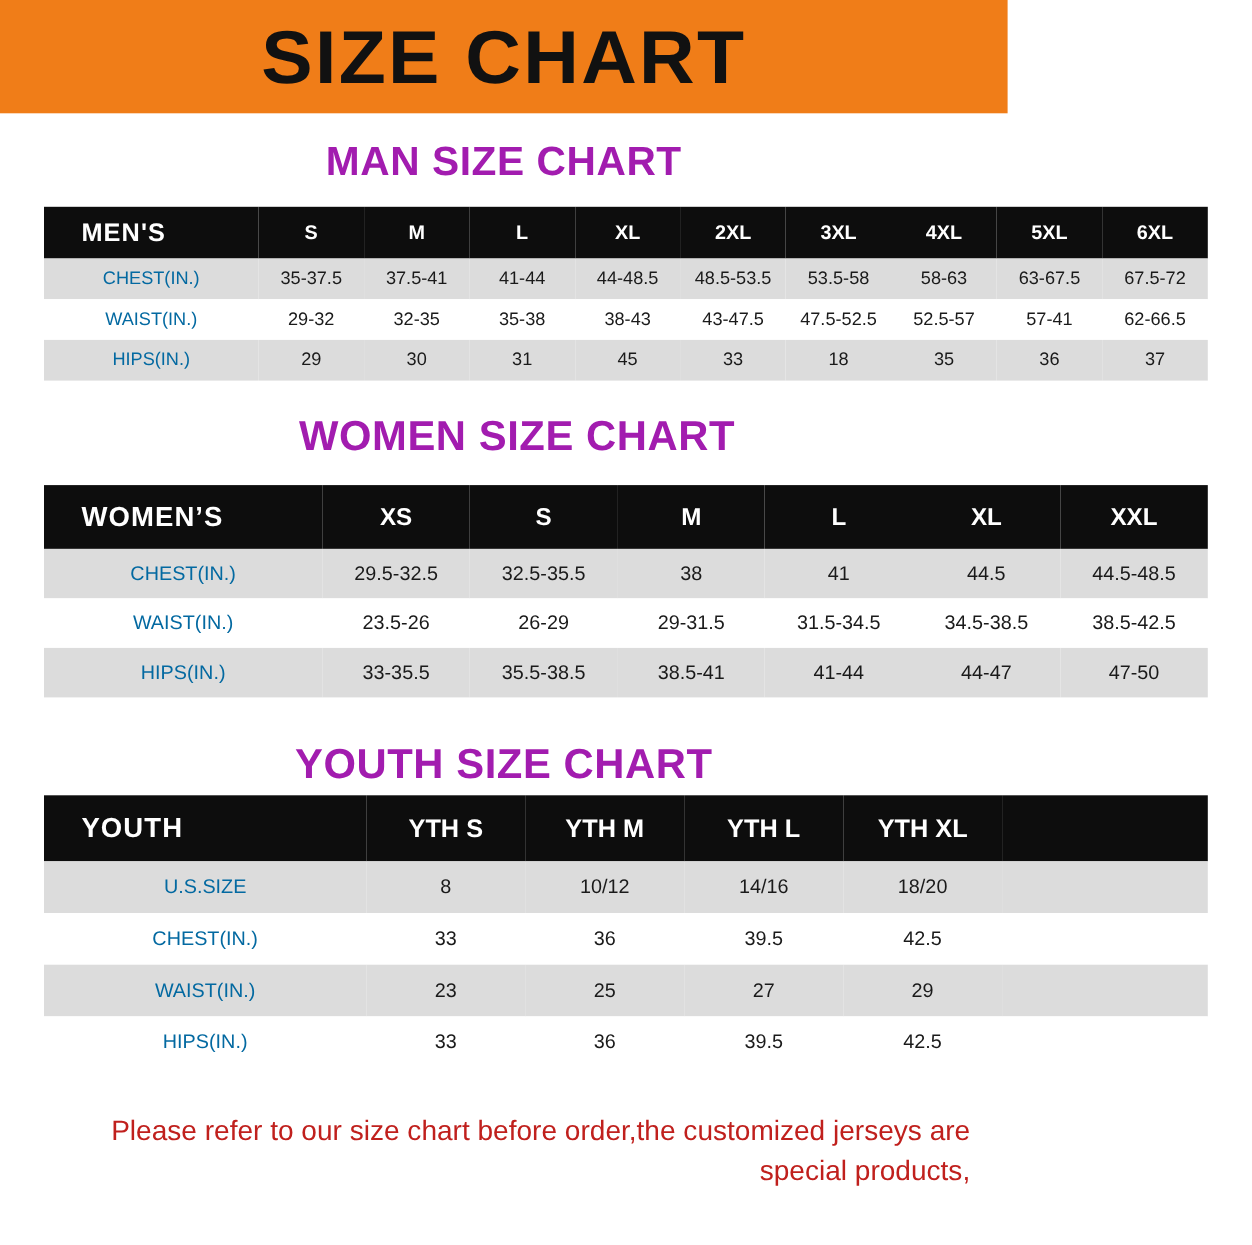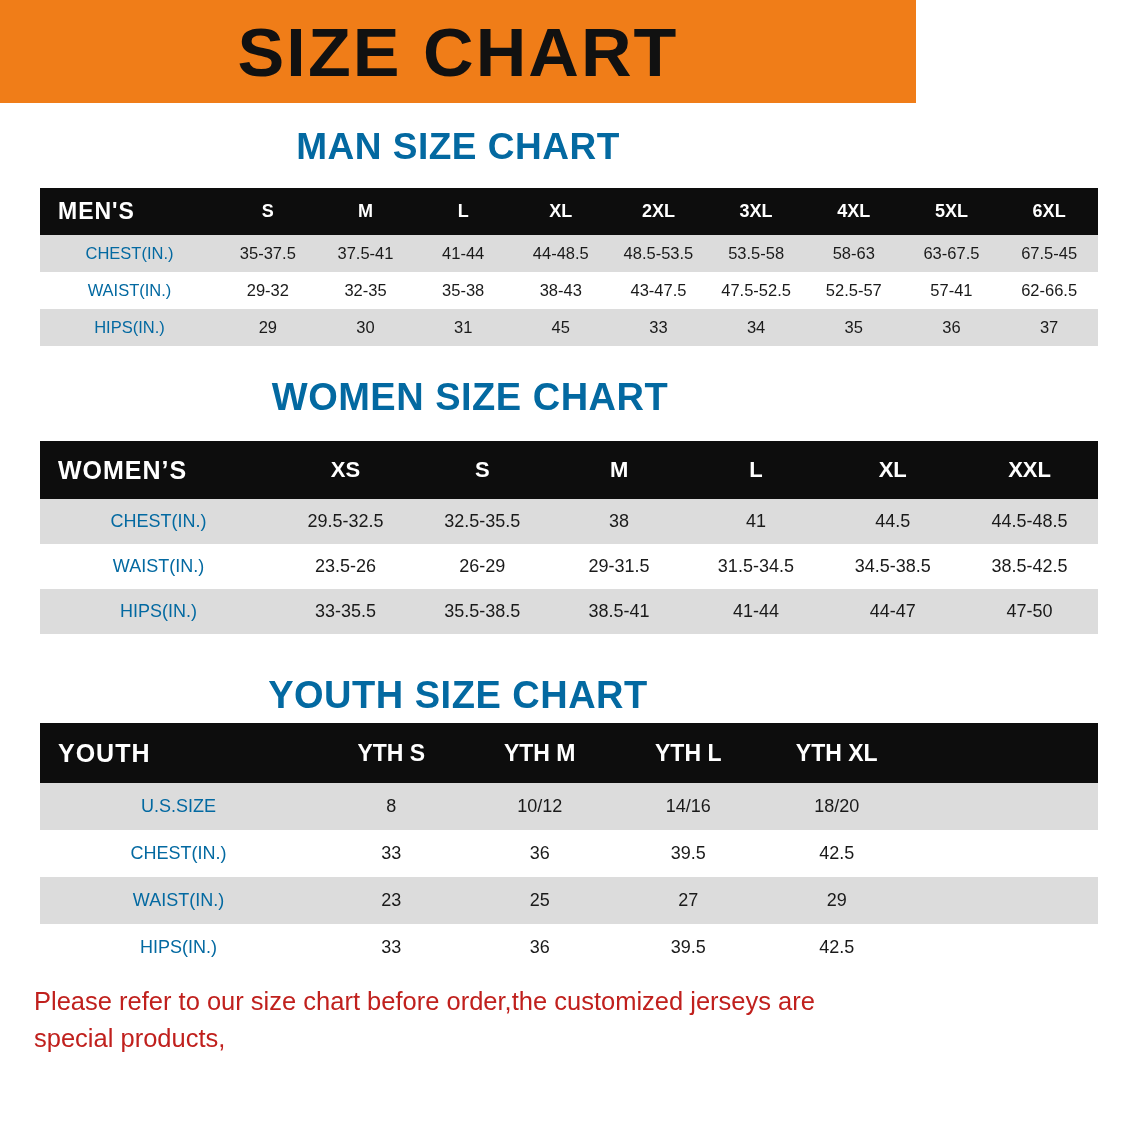--- a/index.html
+++ b/index.html
@@ -36,21 +36,21 @@
     letter-spacing: 2px;
     color: #111111;
     line-height: 1;
     transform: scaleX(1.03);
   }
 
   
   .section-title {
     text-align: center;
     font-weight: bold;
-    color: #0369a1;
+    color: #a21caf;
     font-family: "Liberation Sans", sans-serif;
   }
   .title-man {
     font-size: 37px;
     letter-spacing: 0.5px;
     margin-top: 23px;
     margin-bottom: 20px;
   }
   .title-women {
     font-size: 38px;
@@ -77,21 +77,21 @@
   }
   table.size-table thead th {
     background: #0d0d0d;
     color: #ffffff;
     font-weight: bold;
     text-align: center;
     font-family: "Liberation Sans", sans-serif;
   }
   table.size-table thead th.rowlabel {
     text-align: left;
-    padding-left: 18px;
+    padding-left: 34px;
     letter-spacing: 1px;
   }
   table.size-table tbody td {
     text-align: center;
     color: #1a1a1a;
     font-family: "Liberation Sans", sans-serif;
   }
   table.size-table tbody td.rowlabel {
     text-align: center;
     color: #0369a1;
@@ -110,26 +110,26 @@
   .women-table thead th.rowlabel { font-size: 25px; }
   .women-table tbody td { height: 43px; font-size: 18px; }
 
   
   .youth-table thead th { height: 58px; font-size: 23px; }
   .youth-table thead th.rowlabel { font-size: 25px; }
   .youth-table tbody td { height: 45px; font-size: 18px; }
 
   
   .note {
-    margin: 12px 34px 0 34px;
+    margin: 39px 34px 0 34px;
     color: #c0201d;
     font-size: 25.5px;
     line-height: 1.45;
     font-family: "Liberation Sans", sans-serif;
-    text-align: left;
+    text-align: right;
   }
   .note span { display: block; }
 </style>
 </head>
 <body>
 
 <div class="page">
 
   <div class="banner">
     <div class="banner-title">SIZE CHART</div>
@@ -156,42 +156,42 @@
         <tr class="shade">
           <td class="rowlabel">CHEST(IN.)</td>
           <td>35-37.5</td>
           <td>37.5-41</td>
           <td>41-44</td>
           <td>44-48.5</td>
           <td>48.5-53.5</td>
           <td>53.5-58</td>
           <td>58-63</td>
           <td>63-67.5</td>
-          <td>67.5-45</td>
+          <td>67.5-72</td>
         </tr>
         <tr class="plain">
           <td class="rowlabel">WAIST(IN.)</td>
           <td>29-32</td>
           <td>32-35</td>
           <td>35-38</td>
           <td>38-43</td>
           <td>43-47.5</td>
           <td>47.5-52.5</td>
           <td>52.5-57</td>
           <td>57-41</td>
           <td>62-66.5</td>
         </tr>
         <tr class="shade">
           <td class="rowlabel">HIPS(IN.)</td>
           <td>29</td>
           <td>30</td>
           <td>31</td>
           <td>45</td>
           <td>33</td>
-          <td>34</td>
+          <td>18</td>
           <td>35</td>
           <td>36</td>
           <td>37</td>
         </tr>
       </tbody>
     </table>
   </div>
 
   <div class="section-title title-women">WOMEN SIZE CHART</div>
   <div class="table-wrap">

